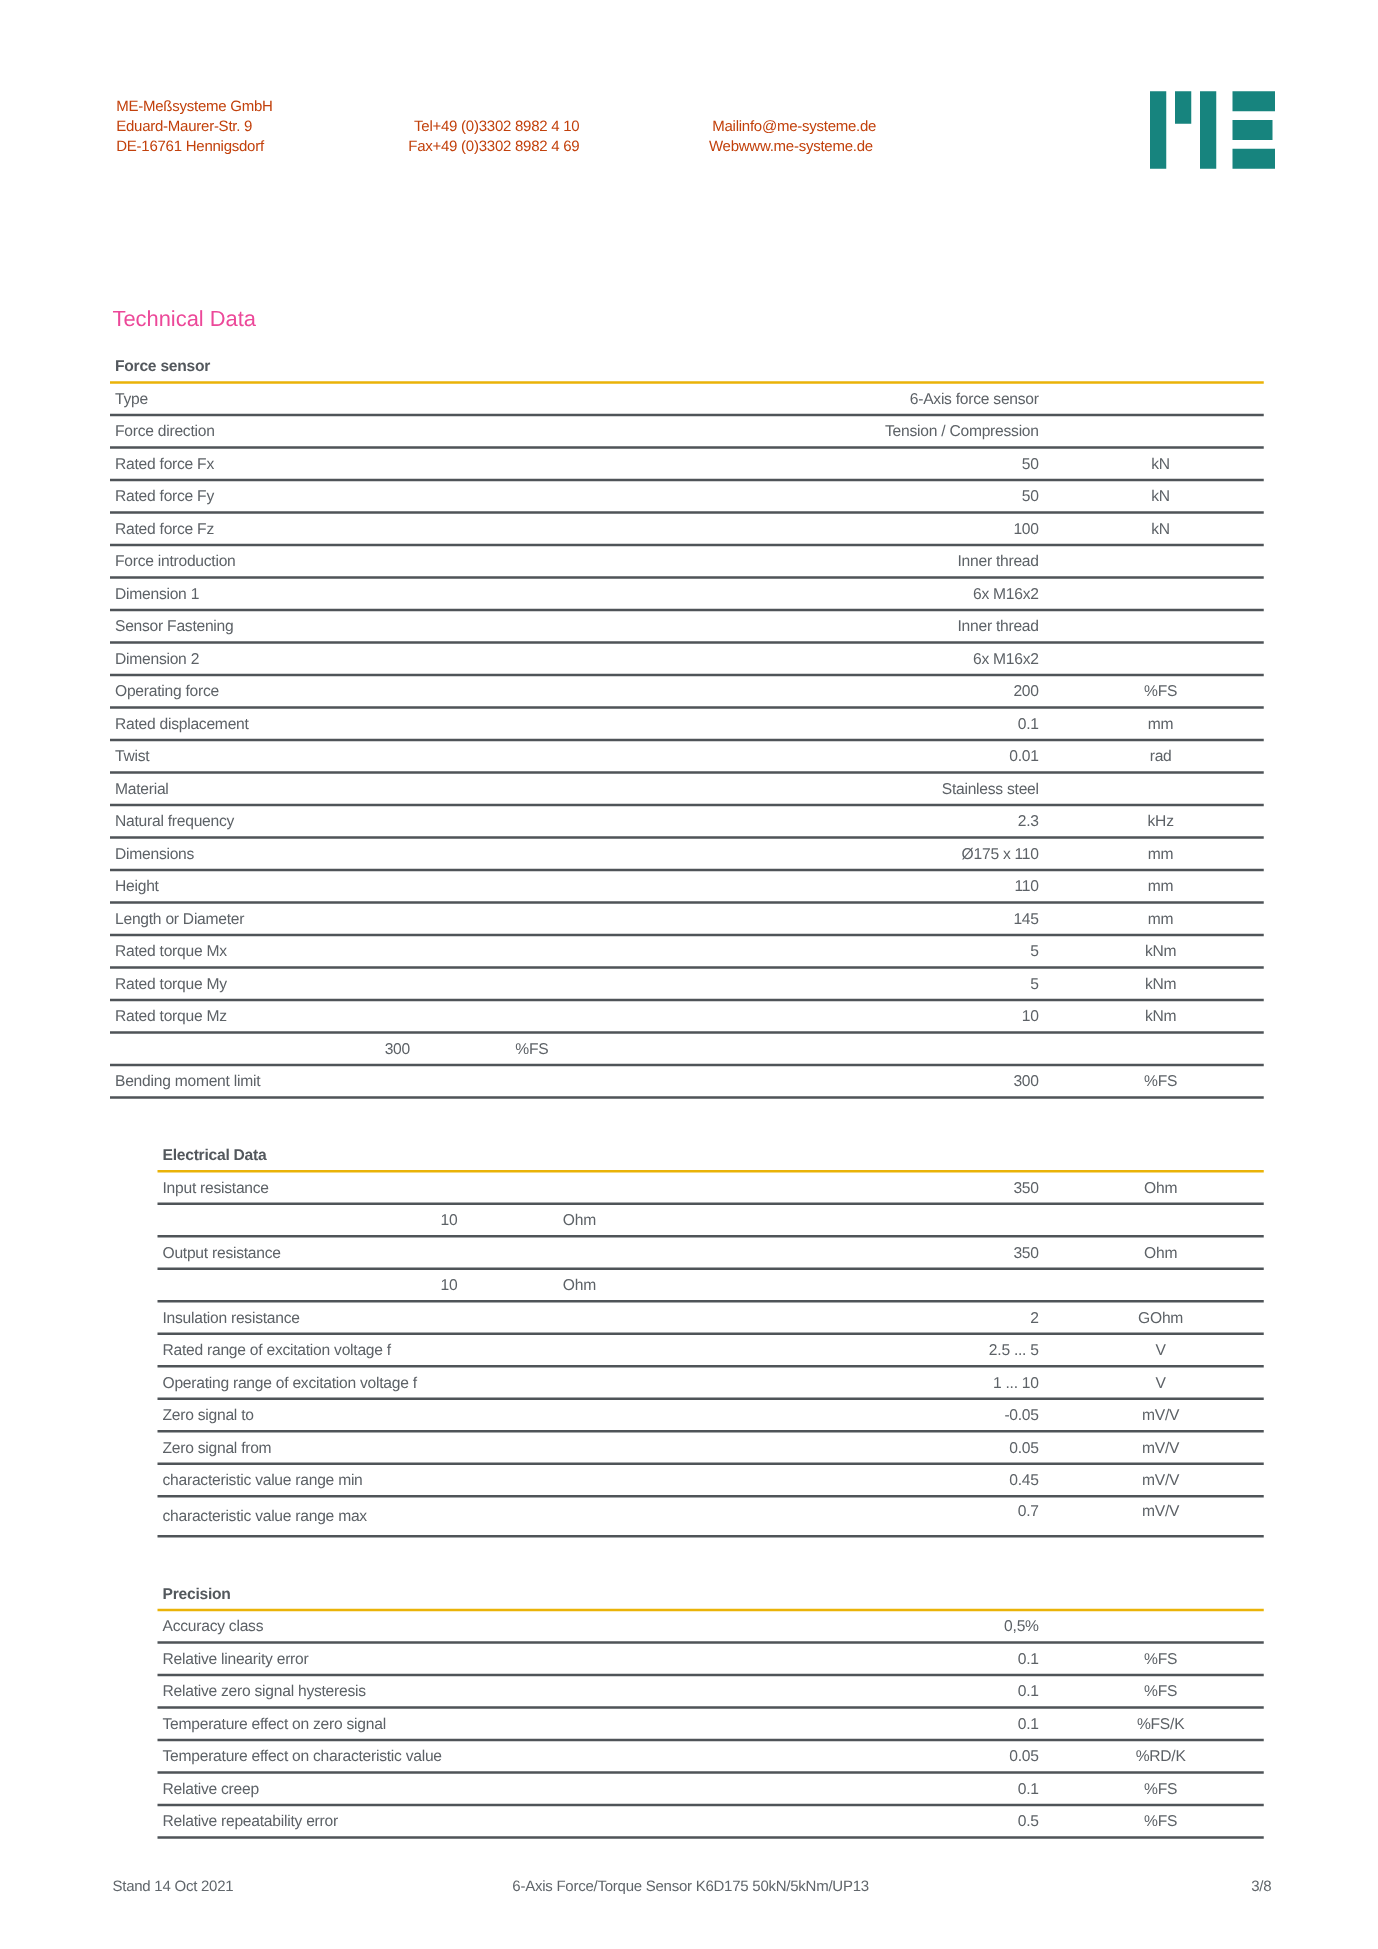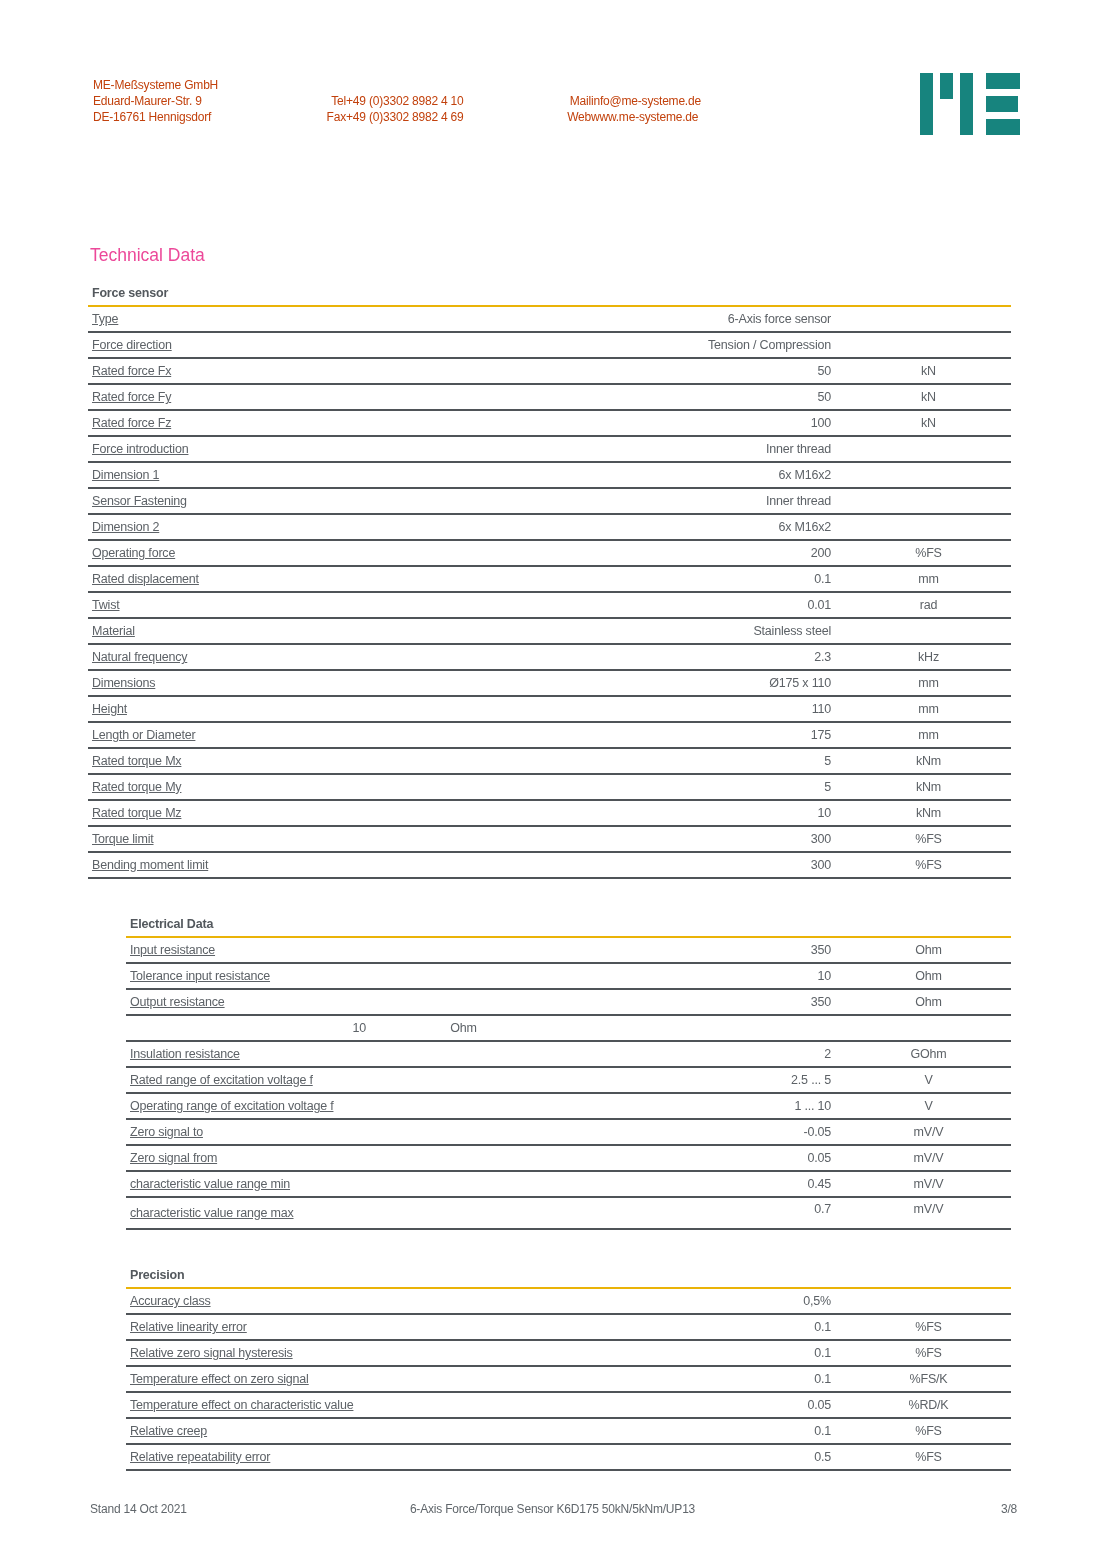--- a/index.html
+++ b/index.html
@@ -49,21 +49,21 @@
     padding: 0 0 4px 4px;
     border-bottom: 2px solid #eab308;
   }
   .row {
     display: flex;
     align-items: center;
     height: 24px;
     border-bottom: 2px solid #4f5458;
     font-size: 12.5px;
   }
-  .row-label { flex: 1 1 auto; padding-left: 4px; text-decoration: underline; }
+  .row-label { flex: 1 1 auto; padding-left: 4px; }
   .row-value { flex: 0 0 240px; width: 240px; text-align: right; white-space: pre; }
   .row-unit  { flex: 0 0 180px; width: 180px; padding-left: 15px; box-sizing: border-box; text-align: center; }
   .row-tall  { height: 30px; }
   .row-tall .row-value, .row-tall .row-unit { align-self: flex-start; padding-top: 4px; }
 
   
   .footer { position: absolute; left: 88px; top: 1502px; width: 929px; font-size: 12px; line-height: 15px; color: #60666b; }
   .footer-left   { position: absolute; left: 2px; top: 0; }
   .footer-center { position: absolute; left: 0; right: 0; top: 0; text-align: center; }
   .footer-right  { position: absolute; right: 0; top: 0; }
@@ -209,21 +209,21 @@
   </div>
 
   <div class="row">
     <span class="row-label">Height</span>
     <span class="row-value">110</span>
     <span class="row-unit">mm</span>
   </div>
 
   <div class="row">
     <span class="row-label">Length or Diameter</span>
-    <span class="row-value">175</span>
+    <span class="row-value">145</span>
     <span class="row-unit">mm</span>
   </div>
 
   <div class="row">
     <span class="row-label">Rated torque Mx</span>
     <span class="row-value">5</span>
     <span class="row-unit">kNm</span>
   </div>
 
   <div class="row">
@@ -232,21 +232,20 @@
     <span class="row-unit">kNm</span>
   </div>
 
   <div class="row">
     <span class="row-label">Rated torque Mz</span>
     <span class="row-value">10</span>
     <span class="row-unit">kNm</span>
   </div>
 
   <div class="row">
-    <span class="row-label">Torque limit</span>
     <span class="row-value">300</span>
     <span class="row-unit">%FS</span>
   </div>
 
   <div class="row">
     <span class="row-label">Bending moment limit</span>
     <span class="row-value">300</span>
     <span class="row-unit">%FS</span>
   </div>
 </div>
@@ -255,21 +254,20 @@
   <div class="section">
     <div class="section-title">Electrical Data</div>
     <div>
   <div class="row">
     <span class="row-label">Input resistance</span>
     <span class="row-value">350</span>
     <span class="row-unit">Ohm</span>
   </div>
 
   <div class="row">
-    <span class="row-label">Tolerance input resistance</span>
     <span class="row-value">10</span>
     <span class="row-unit">Ohm</span>
   </div>
 
   <div class="row">
     <span class="row-label">Output resistance</span>
     <span class="row-value">350</span>
     <span class="row-unit">Ohm</span>
   </div>
 

